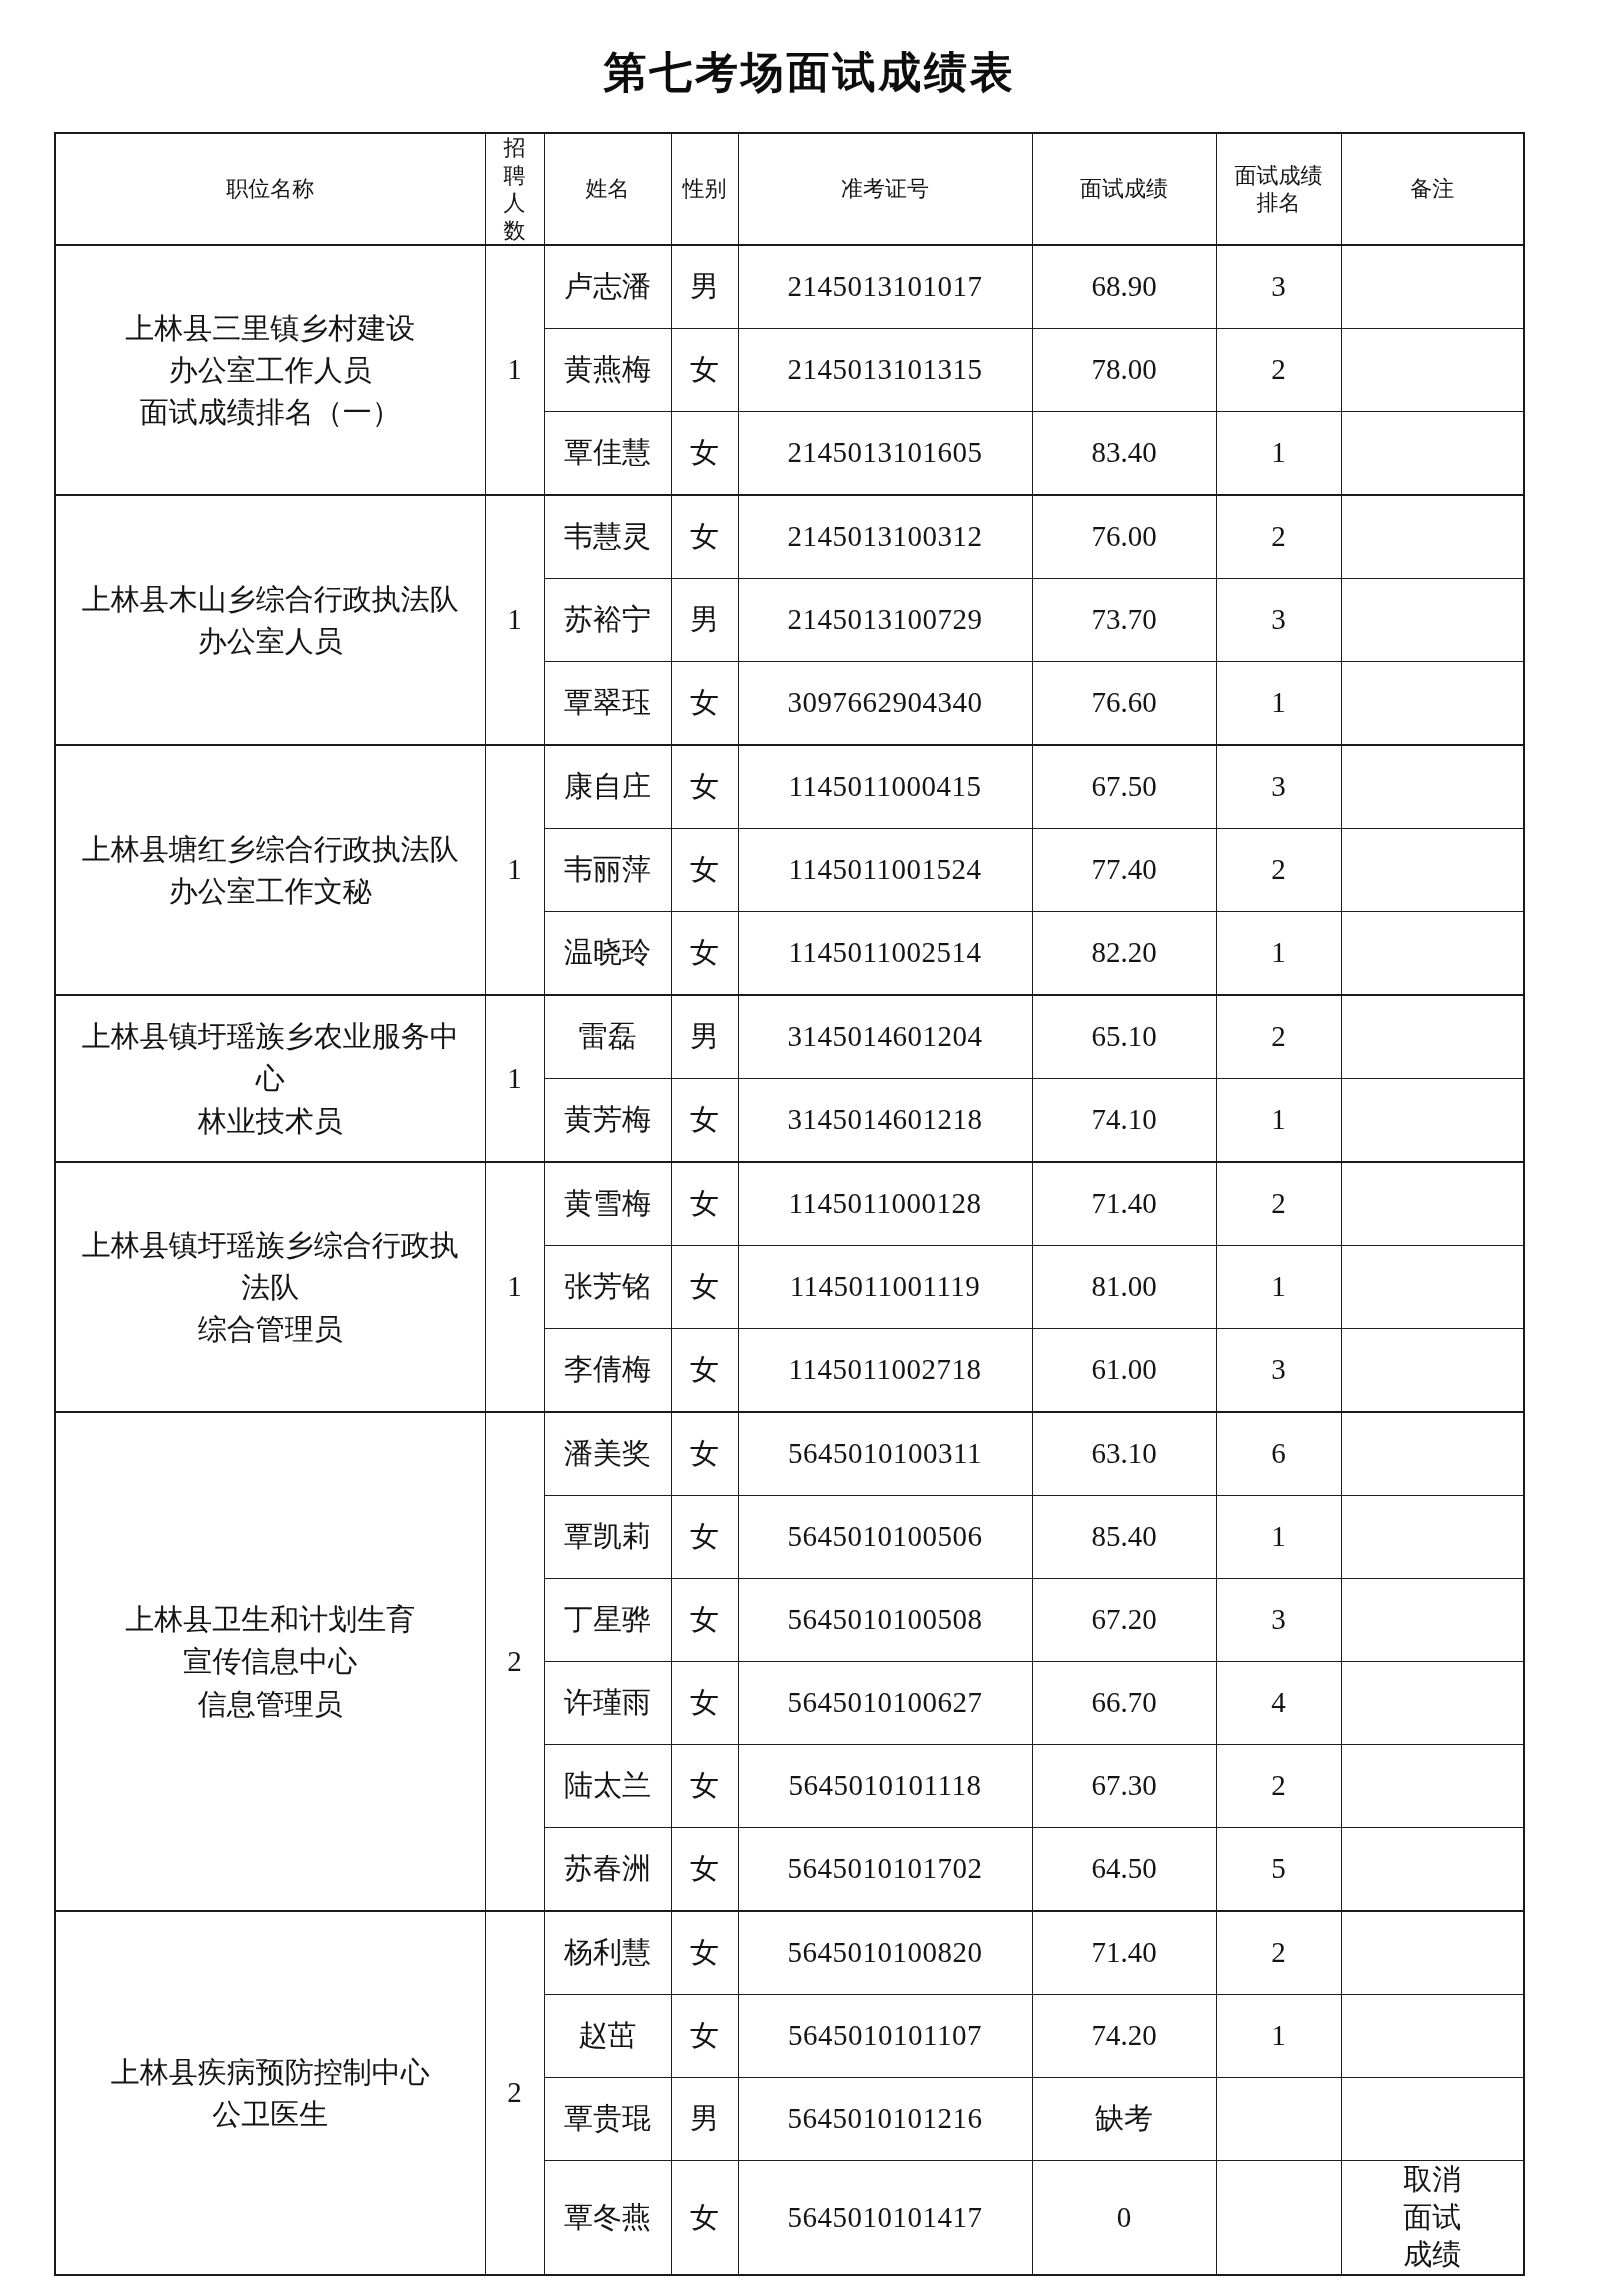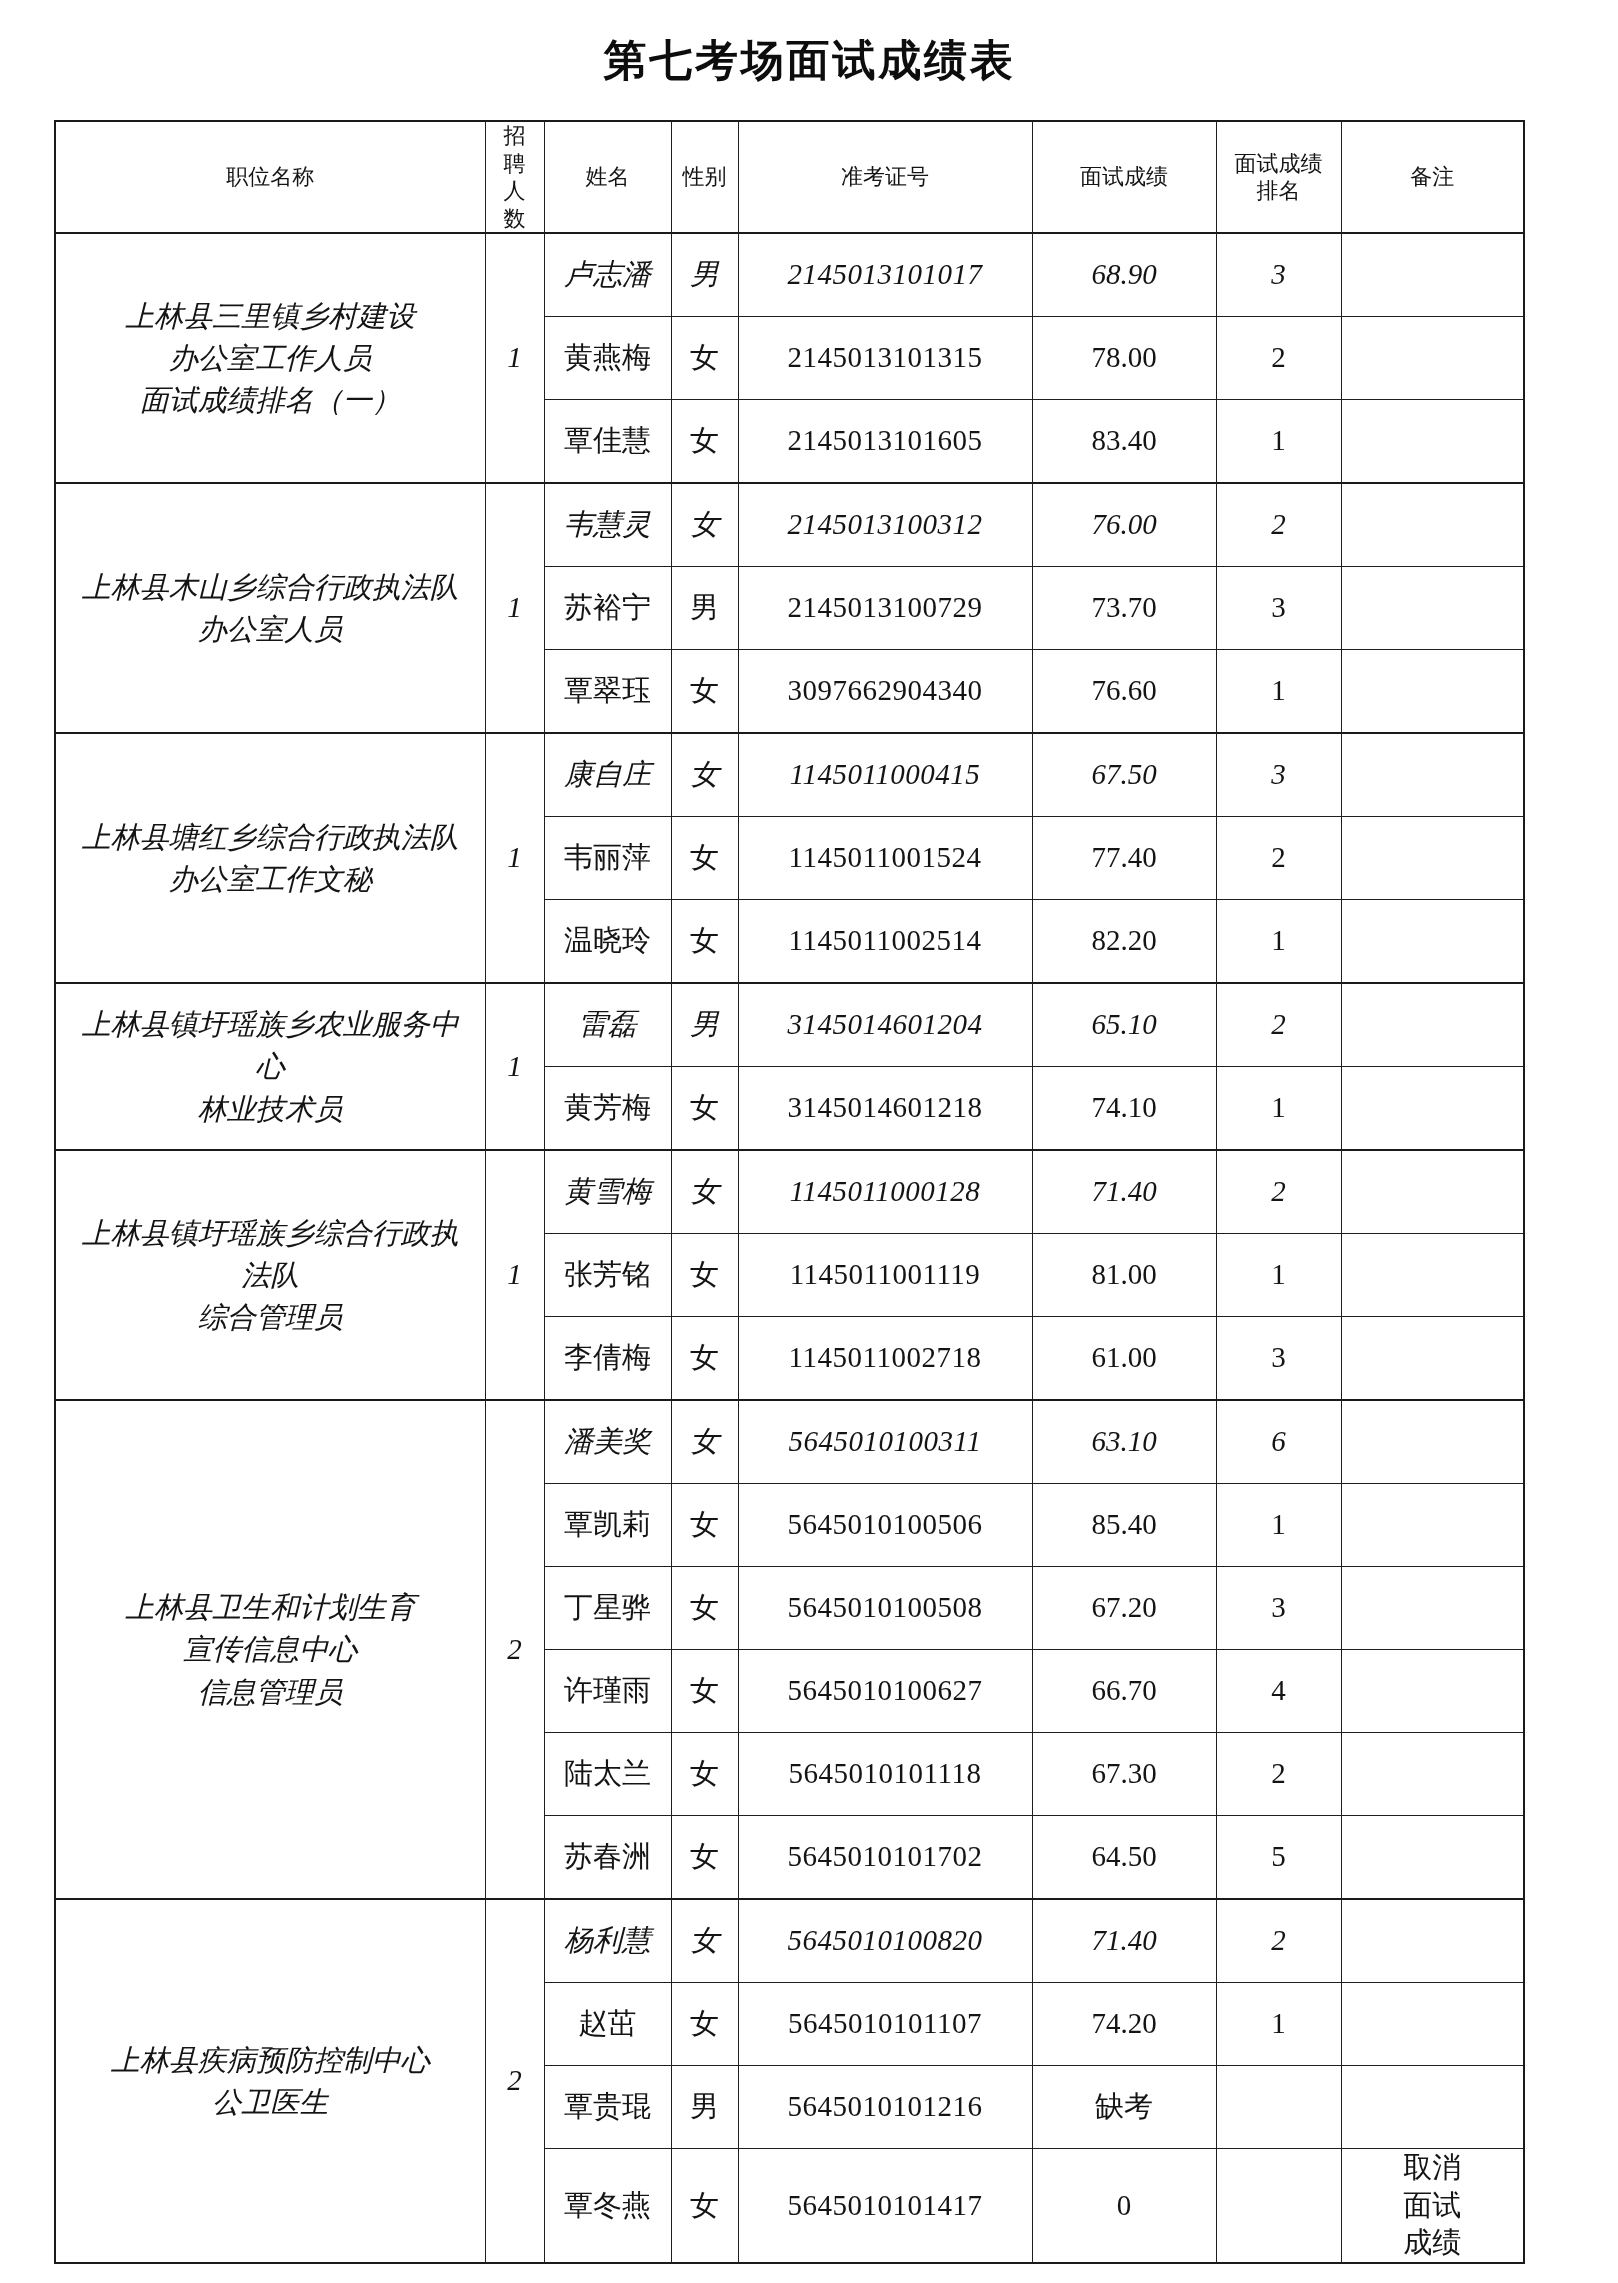--- a/index.html
+++ b/index.html
@@ -10,21 +10,21 @@
     font-family: "Liberation Serif", serif;
   }
   .page {
     position: relative;
     width: 1619px;
     height: 2283px;
     background: #ffffff;
     overflow: hidden;
   }
   .title {
-    margin: 4px;
+    margin: 16px;
     padding-top: 28px;
     text-align: center;
     font-family: "Liberation Sans", sans-serif;
     font-weight: bold;
     font-size: 43px;
     letter-spacing: 2.8px;
     color: #0d0d0d;
   }
   table.score-table {
     border-collapse: collapse;
@@ -49,21 +49,20 @@
     border-bottom: 2.8px solid #1a1a1a;
     padding: 0 9.4px;
   }
   .score-table tbody td {
     height: 82px;
     font-size: 29px;
     line-height: 1.3;
   }
   .score-table tbody tr.group-start td {
     border-top: 2.8px solid #1a1a1a;
-    font-style: italic;
   }
   td.pos {
     padding: 0 13px;
     font-size: 29px;
   }
   td.pos div {
     line-height: 1.45;
   }
   td.rec { font-size: 29px; }
   td.exam { letter-spacing: 0.5px; }

